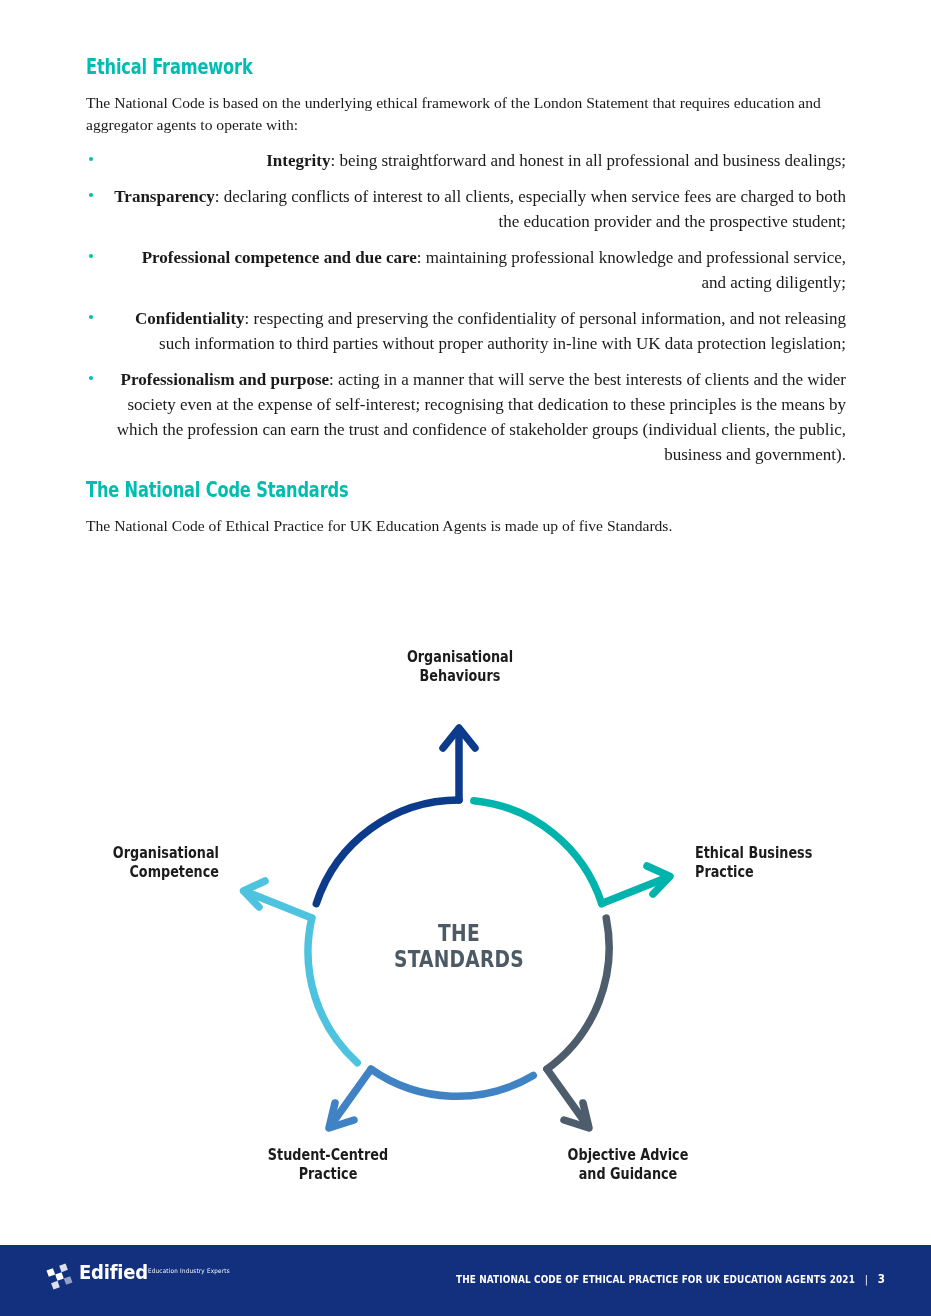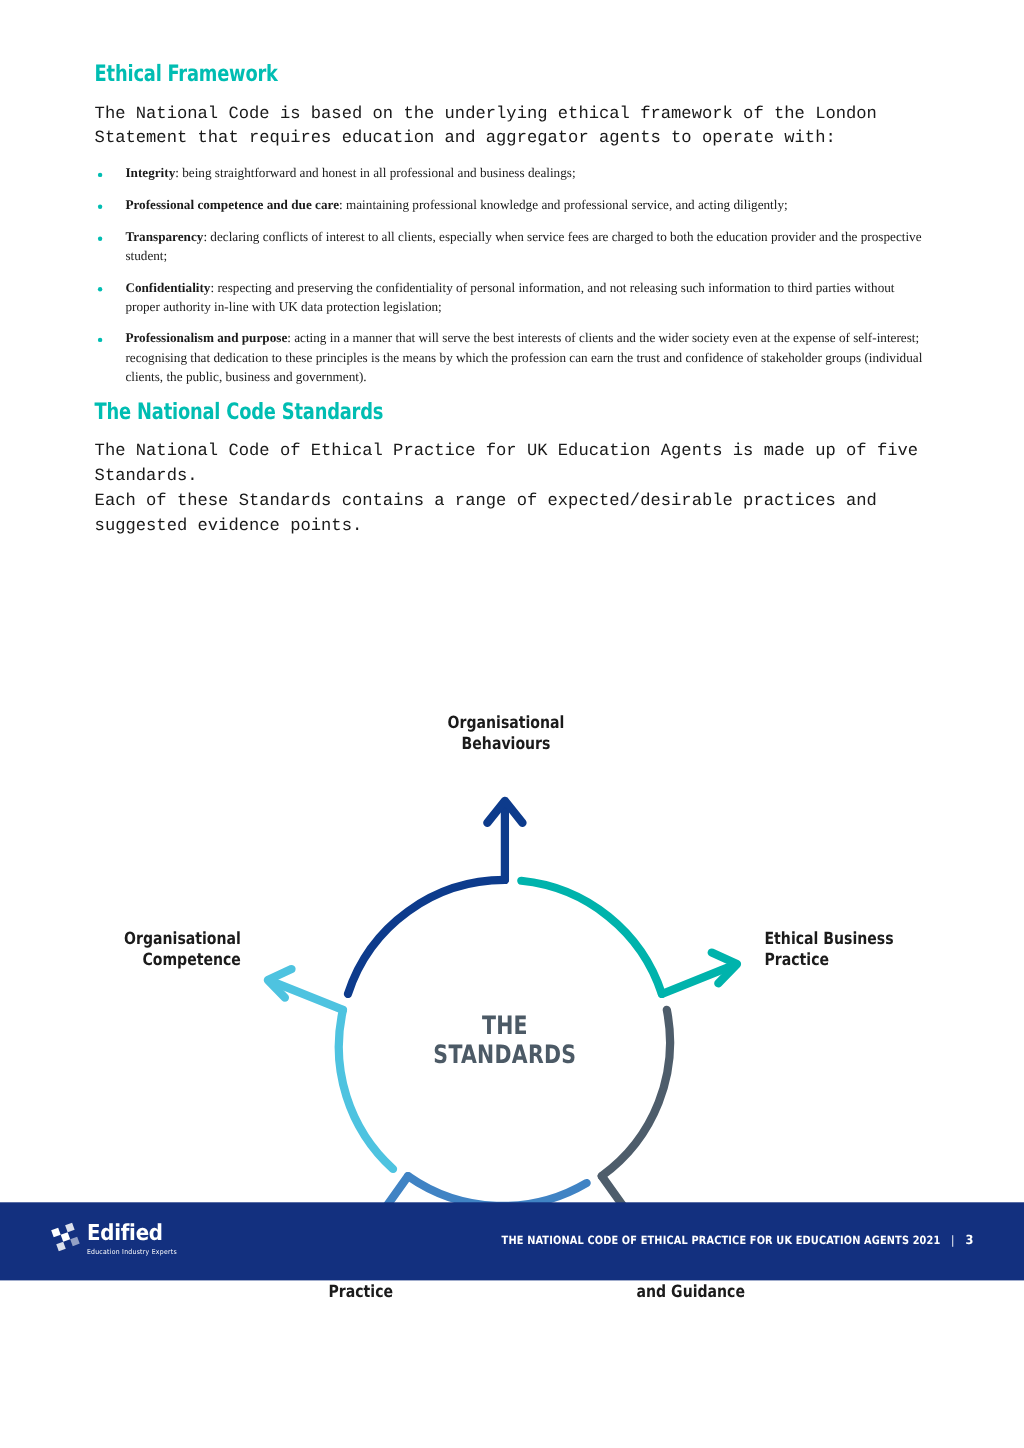--- a/index.html
+++ b/index.html
@@ -10,21 +10,21 @@
     background: #ffffff;
     font-family: "Liberation Serif", serif;
     position: relative;
     overflow: hidden;
   }
 
   .page {
     position: absolute;
     left: 0; top: 0;
     width: 931px;
-    height: 1164px;
+    height: 1316px;
   }
 
   .content {
     position: absolute;
     left: 86px;
     top: 56px;
     width: 760px;
   }
 
   h2.section-heading {
@@ -33,41 +33,42 @@
     font-size: 20.5px;
     letter-spacing: -0.2px;
     color: #00bdb2;
     margin: 0 0 13px 0;
     line-height: 1.1;
     transform: scaleX(0.88);
     transform-origin: left center;
   }
 
   p.intro {
-    font-family: Liberation Mono, monospace;
+    font-family: Liberation Serif, serif;
     font-size: 15.6px;
     line-height: 1.47;
     color: #1a1a1a;
     margin: 0 0 12px 0;
   }
 
   ul.principles {
     list-style: none;
     margin: 0;
     padding: 0;
   }
 
   ul.principles > li {
     position: relative;
     padding-left: 28px;
     margin-bottom: 11px;
     font-family: "Liberation Serif", serif;
-    font-size: 12px;
+    font-size: 17px;
     line-height: 1.47;
     color: #1a1a1a;
+    text-align: right;
   }
 
   ul.principles > li .bullet {
     position: absolute;
     left: 3px;
     top: 8px;
     width: 4px;
     height: 4px;
     background: #00bdb2;
     border-radius: 50%;
@@ -136,21 +137,21 @@
     height: 100%;
   }
   .logo {
     position: absolute;
     left: 46px;
     top: 17px;
     display: flex;
     align-items: flex-start;
   }
   .logo-mark { width: 27px; height: 27px; margin-right: 6px; margin-top: 1px; }
-  .logo-text-wrap { display: flex; flex-direction: column; justify-content: center; }
+  .logo-text-wrap { display: flex; flex-direction: row; justify-content: center; }
   .logo-word {
     font-family: "DejaVu Sans Condensed", "Liberation Sans Narrow", "Liberation Sans", sans-serif;
     font-weight: bold;
     font-size: 20px;
     color: #ffffff;
     line-height: 1;
     letter-spacing: -0.2px;
   }
   .logo-tag {
     font-family: "DejaVu Sans Condensed", "Liberation Sans Narrow", "Liberation Sans", sans-serif;
@@ -200,40 +201,39 @@
 
     <p class="intro">The National Code is based on the underlying ethical framework of the London Statement that requires education and aggregator agents to operate with:</p>
 
     <ul class="principles">
       <li>
         <span class="bullet"></span>
         <span class="term">Integrity</span><span class="desc">: being straightforward and honest in all professional and business dealings;</span>
       </li>
       <li>
         <span class="bullet"></span>
+        <span class="term">Transparency</span><span class="desc">: declaring conflicts of interest to all clients, especially when service fees are charged to both the education provider and the prospective student;</span>
+      </li>
+      <li>
+        <span class="bullet"></span>
         <span class="term">Professional competence and due care</span><span class="desc">: maintaining professional knowledge and professional service, and acting diligently;</span>
-      </li>
-      <li>
-        <span class="bullet"></span>
-        <span class="term">Transparency</span><span class="desc">: declaring conflicts of interest to all clients, especially when service fees are charged to both the education provider and the prospective student;</span>
       </li>
       <li>
         <span class="bullet"></span>
         <span class="term">Confidentiality</span><span class="desc">: respecting and preserving the confidentiality of personal information, and not releasing such information to third parties without proper authority in-line with UK data protection legislation;</span>
       </li>
       <li>
         <span class="bullet"></span>
         <span class="term">Professionalism and purpose</span><span class="desc">: acting in a manner that will serve the best interests of clients and the wider society even at the expense of self-interest; recognising that dedication to these principles is the means by which the profession can earn the trust and confidence of stakeholder groups (individual clients, the public, business and government).</span>
       </li>
     </ul>
 
     <div class="standards-block">
       <h2 class="section-heading">The National Code Standards</h2>
       <p class="intro">The National Code of Ethical Practice for UK Education Agents is made up of five Standards.</p>
-      <p class="intro">Each of these Standards contains a range of expected/desirable practices and suggested evidence points.</p>
     </div>
 
   </div>
 
   <div class="diagram">
 
     <svg width="931" height="590" viewBox="0 0 931 590" aria-hidden="true">
 
       <g>
         <path d="M 316,545 A 150,150 0 0 1 459,172" transform="translate(0,-223)" fill="none" stroke="#0d3b8c" stroke-width="7.5" stroke-linecap="round" style="display:none"></path>

